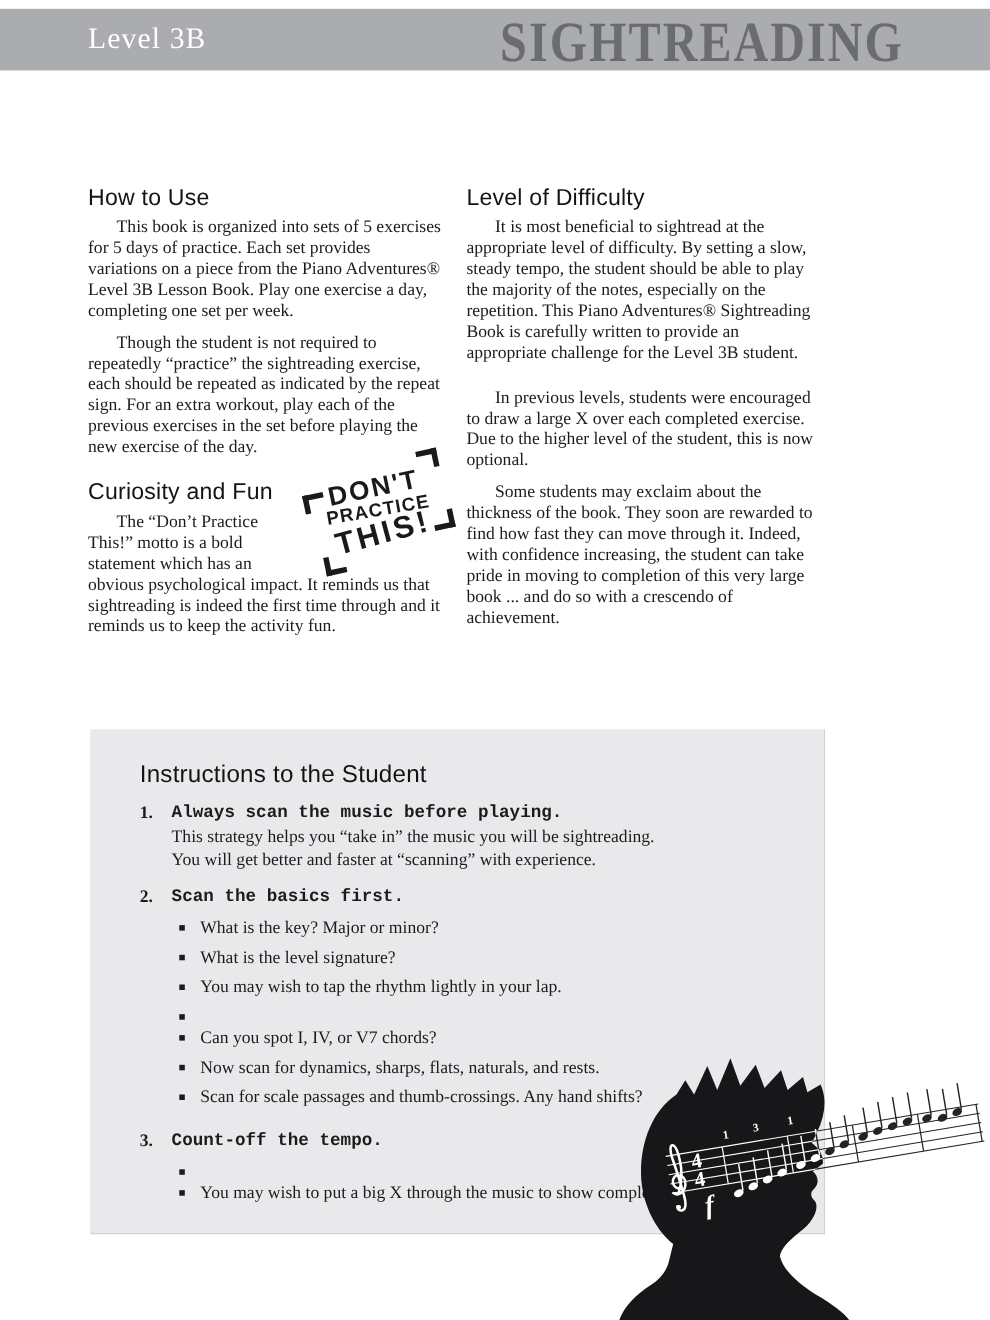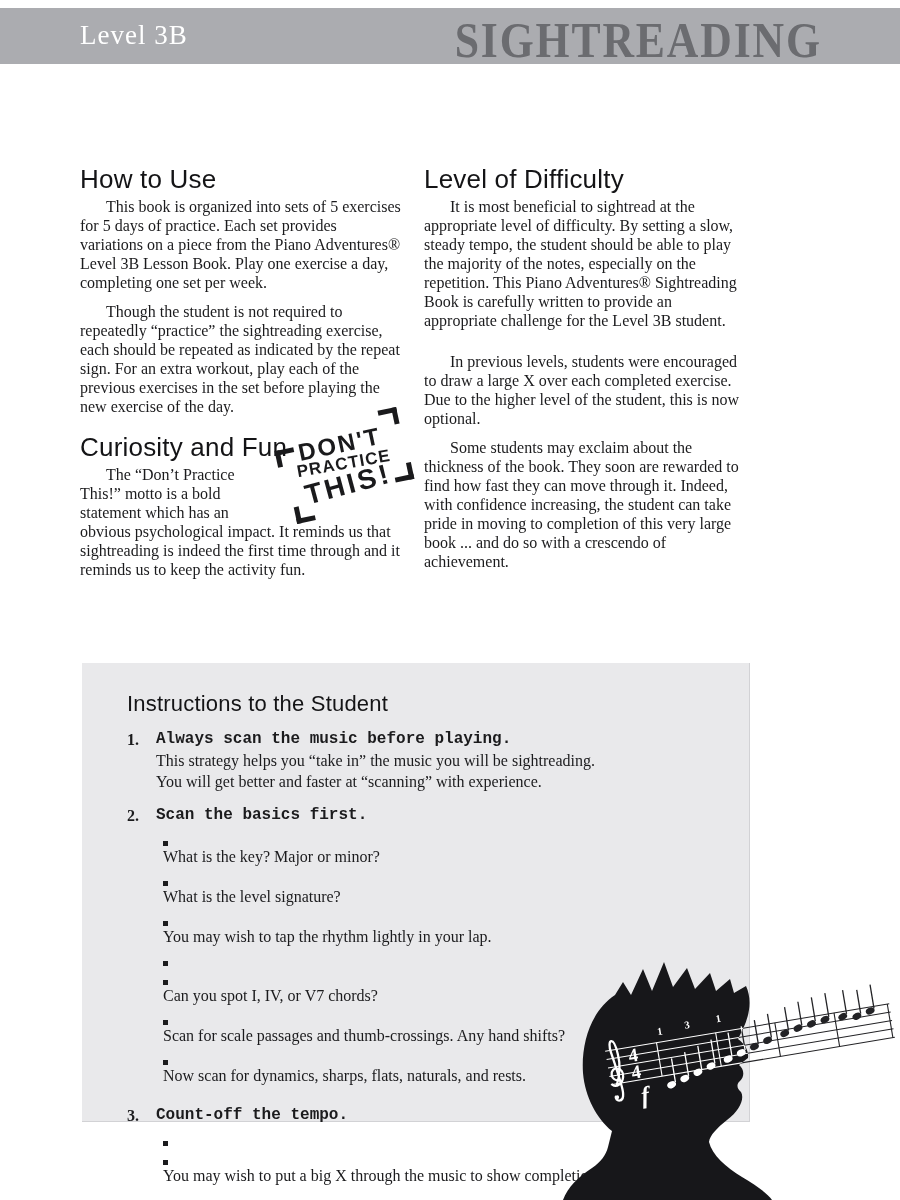--- a/index.html
+++ b/index.html
@@ -11,21 +11,21 @@
   .level{position:absolute;left:80px;top:12px;font-size:27px;color:#ffffff;
          font-family:"Liberation Serif", serif;letter-spacing:1px;}
   .booktitle{position:absolute;right:78px;top:6px;font-size:47px;line-height:56px;
          font-family:"Liberation Serif", serif;font-weight:bold;color:#6b6c70;
          letter-spacing:2px;transform:scale(0.93,1.1);transform-origin:right bottom;}
 
   
   .col{position:absolute;top:170px;width:322px;font-size:16px;line-height:19px;}
   .col.left{left:80px;}
   .col.right{left:424px;}
-  h2{font-family:"Liberation Sans", sans-serif;font-weight:400;font-size:26px;
+  h2{font-family:"Liberation Sans", sans-serif;font-weight:400;font-size:21px;
      color:#141416;margin:0 0 8px 0;letter-spacing:0.2px;}
   .sect{margin-bottom:16px;}
   .sect p{margin:0 0 10px 0;}
   p.indent{text-indent:26px;}
 
   
   .curiosity-wrap{position:relative;}
   .stamp-float{float:right;width:122px;height:64px;margin:-26px 0 8px 8px;position:relative;}
   .stamp-rot{position:absolute;left:14px;top:-6px;width:100px;transform:rotate(-12deg);
              font-family:"Liberation Sans", sans-serif;font-weight:bold;color:#1a1a1c;
@@ -42,21 +42,21 @@
   
   .graybox{position:absolute;left:82px;top:663px;width:668px;height:459px;background:#e9e9eb;
            border-bottom:1px solid #d2d2d5;border-right:1px solid #d2d2d5;z-index:1;
            box-sizing:border-box;padding:28px 36px 0 45px;}
   .graybox h2{font-size:22px;margin-bottom:12px;}
   .inst-item{display:flex;margin-bottom:13px;font-size:16px;line-height:21px;}
   .inst-num{width:29px;font-weight:bold;flex:0 0 29px;}
   .inst-body{flex:1;}
   .inst-title{font-weight:bold;font-family:Liberation Mono, monospace;}
   .bullets{margin-top:7px;}
-  .bullet{display:flex;padding-left:7px;margin-bottom:6px;flex-direction:column;}
+  .bullet{display:flex;padding-left:7px;margin-bottom:6px;}
   .sq{width:5px;height:5px;background:#1b1b1d;margin:8px 14px 0 0;flex:0 0 5px;}
 
   
   .sil{position:absolute;left:560px;top:950px;width:340px;height:250px;z-index:3;}
 </style>
 </head>
 <body>
 
 <div class="page">
 
@@ -140,27 +140,27 @@
               </div>
               <div class="bullet">
                 <span class="sq"></span>
                 <div>
                   <div>Can you spot I, IV, or V7 chords?</div>
                 </div>
               </div>
               <div class="bullet">
                 <span class="sq"></span>
                 <div>
+                  <div>Now scan for dynamics, sharps, flats, naturals, and rests.</div>
+                </div>
+              </div>
+              <div class="bullet">
+                <span class="sq"></span>
+                <div>
                   <div>Scan for scale passages and thumb-crossings. Any hand shifts?</div>
-                </div>
-              </div>
-              <div class="bullet">
-                <span class="sq"></span>
-                <div>
-                  <div>Now scan for dynamics, sharps, flats, naturals, and rests.</div>
                 </div>
               </div>
             </div>
           </div>
         </div>
         <div class="inst-item">
           <span class="inst-num">3.</span>
           <div class="inst-body">
             <div class="inst-title">Count-off the tempo.</div>
             <div class="bullets">

